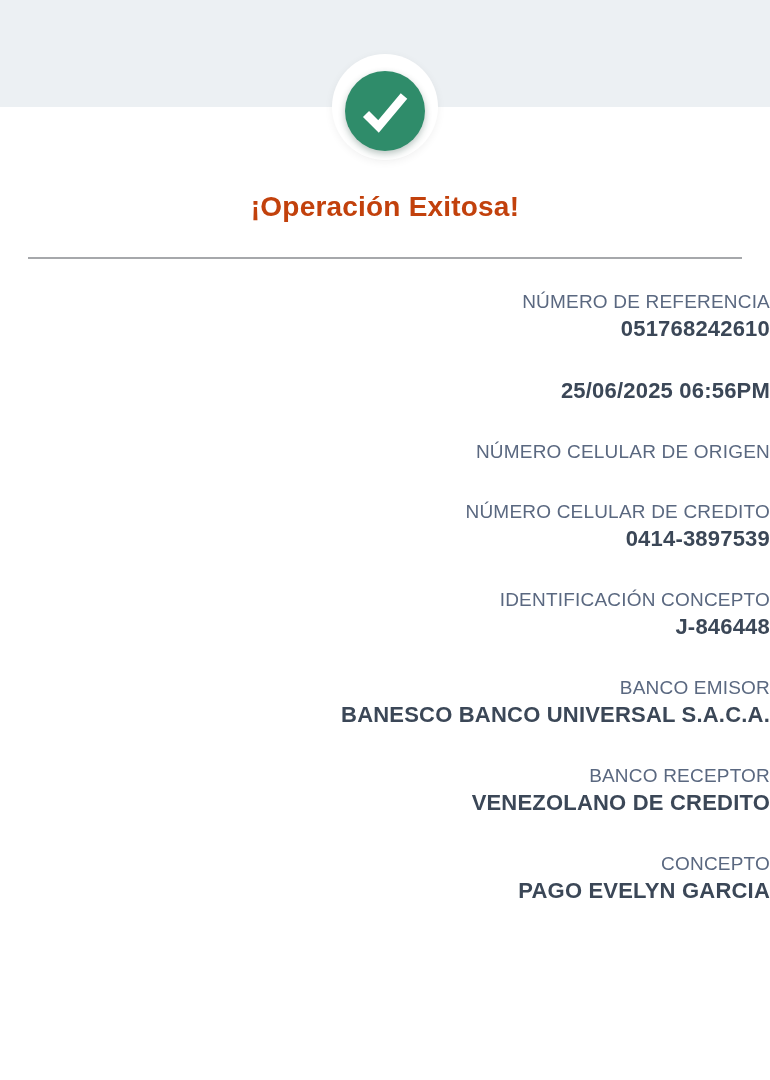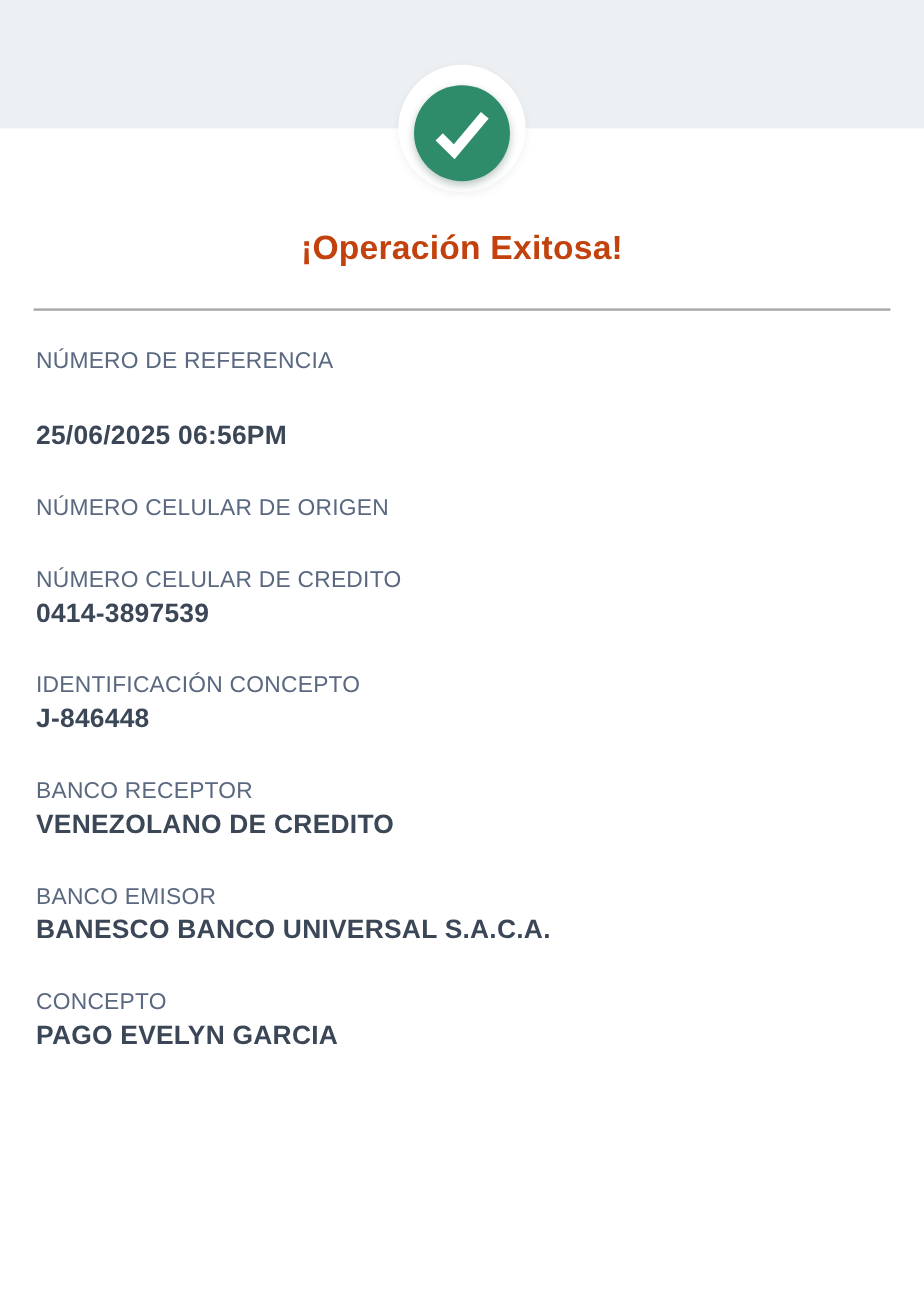--- a/index.html
+++ b/index.html
@@ -56,20 +56,21 @@
     letter-spacing: 0.2px;
   }
   .divider {
     border: none;
     height: 2px;
     background: #a6a8ab;
     margin: 35px 28px 0 28px;
   }
   .fields {
     margin: 30px 0 0 30px;
+    text-align: right;
   }
   .field {
     margin-bottom: 34px;
   }
   .field-label {
     font-size: 19px;
     line-height: 26px;
     font-weight: 400;
     color: #5a6880;
     letter-spacing: 0.2px;
@@ -95,40 +96,41 @@
   </div>
 </div>
 
 <div class="page-title">¡Operación Exitosa!</div>
 
 <hr class="divider">
 
 <div class="fields">
   <div class="field">
     <div class="field-label">NÚMERO DE REFERENCIA</div>
+    <div class="field-value">051768242610</div>
   </div>
   <div class="field">
     <div class="field-value">25/06/2025 06:56PM</div>
   </div>
   <div class="field">
     <div class="field-label">NÚMERO CELULAR DE ORIGEN</div>
   </div>
   <div class="field">
     <div class="field-label">NÚMERO CELULAR DE CREDITO</div>
     <div class="field-value">0414-3897539</div>
   </div>
   <div class="field">
     <div class="field-label">IDENTIFICACIÓN CONCEPTO</div>
     <div class="field-value">J-846448</div>
   </div>
   <div class="field">
+    <div class="field-label">BANCO EMISOR</div>
+    <div class="field-value">BANESCO BANCO UNIVERSAL S.A.C.A.</div>
+  </div>
+  <div class="field">
     <div class="field-label">BANCO RECEPTOR</div>
     <div class="field-value">VENEZOLANO DE CREDITO</div>
-  </div>
-  <div class="field">
-    <div class="field-label">BANCO EMISOR</div>
-    <div class="field-value">BANESCO BANCO UNIVERSAL S.A.C.A.</div>
   </div>
   <div class="field">
     <div class="field-label">CONCEPTO</div>
     <div class="field-value">PAGO EVELYN GARCIA</div>
   </div>
 </div>
 
 </body></html>

